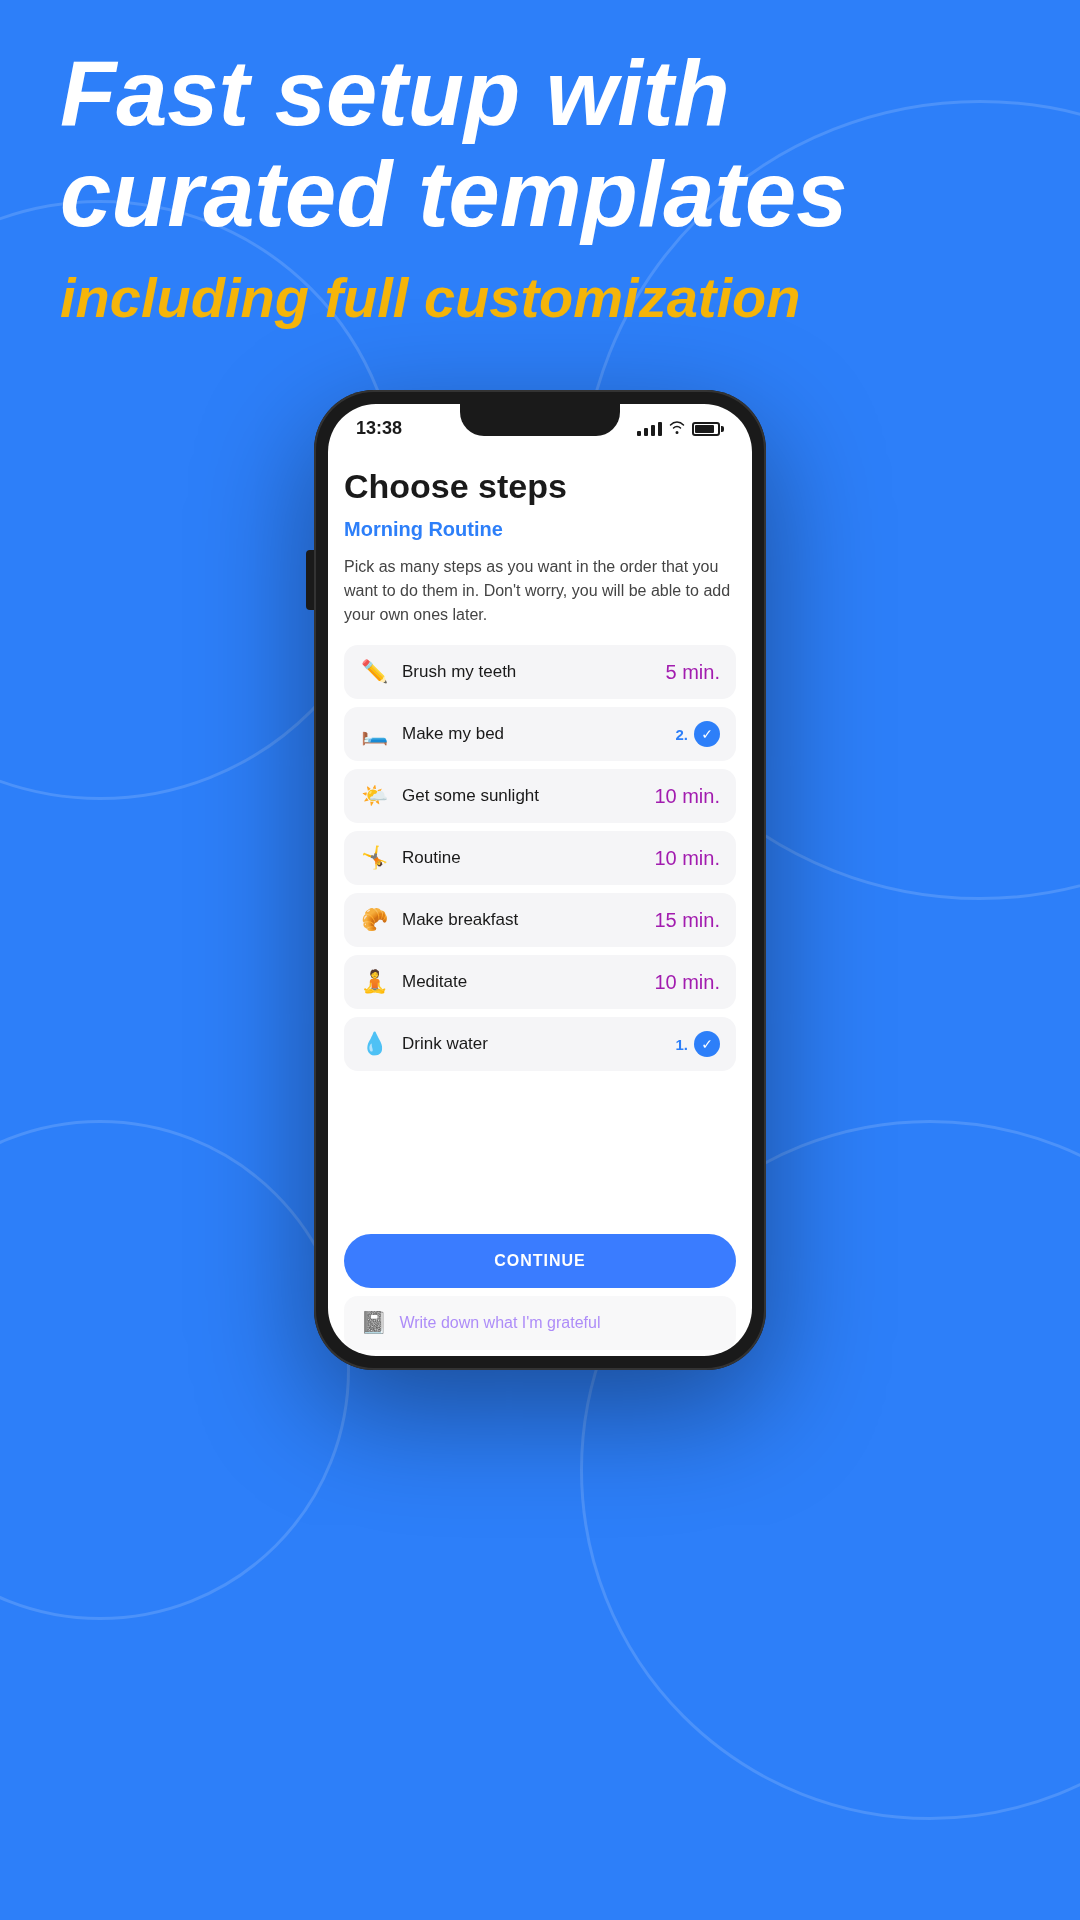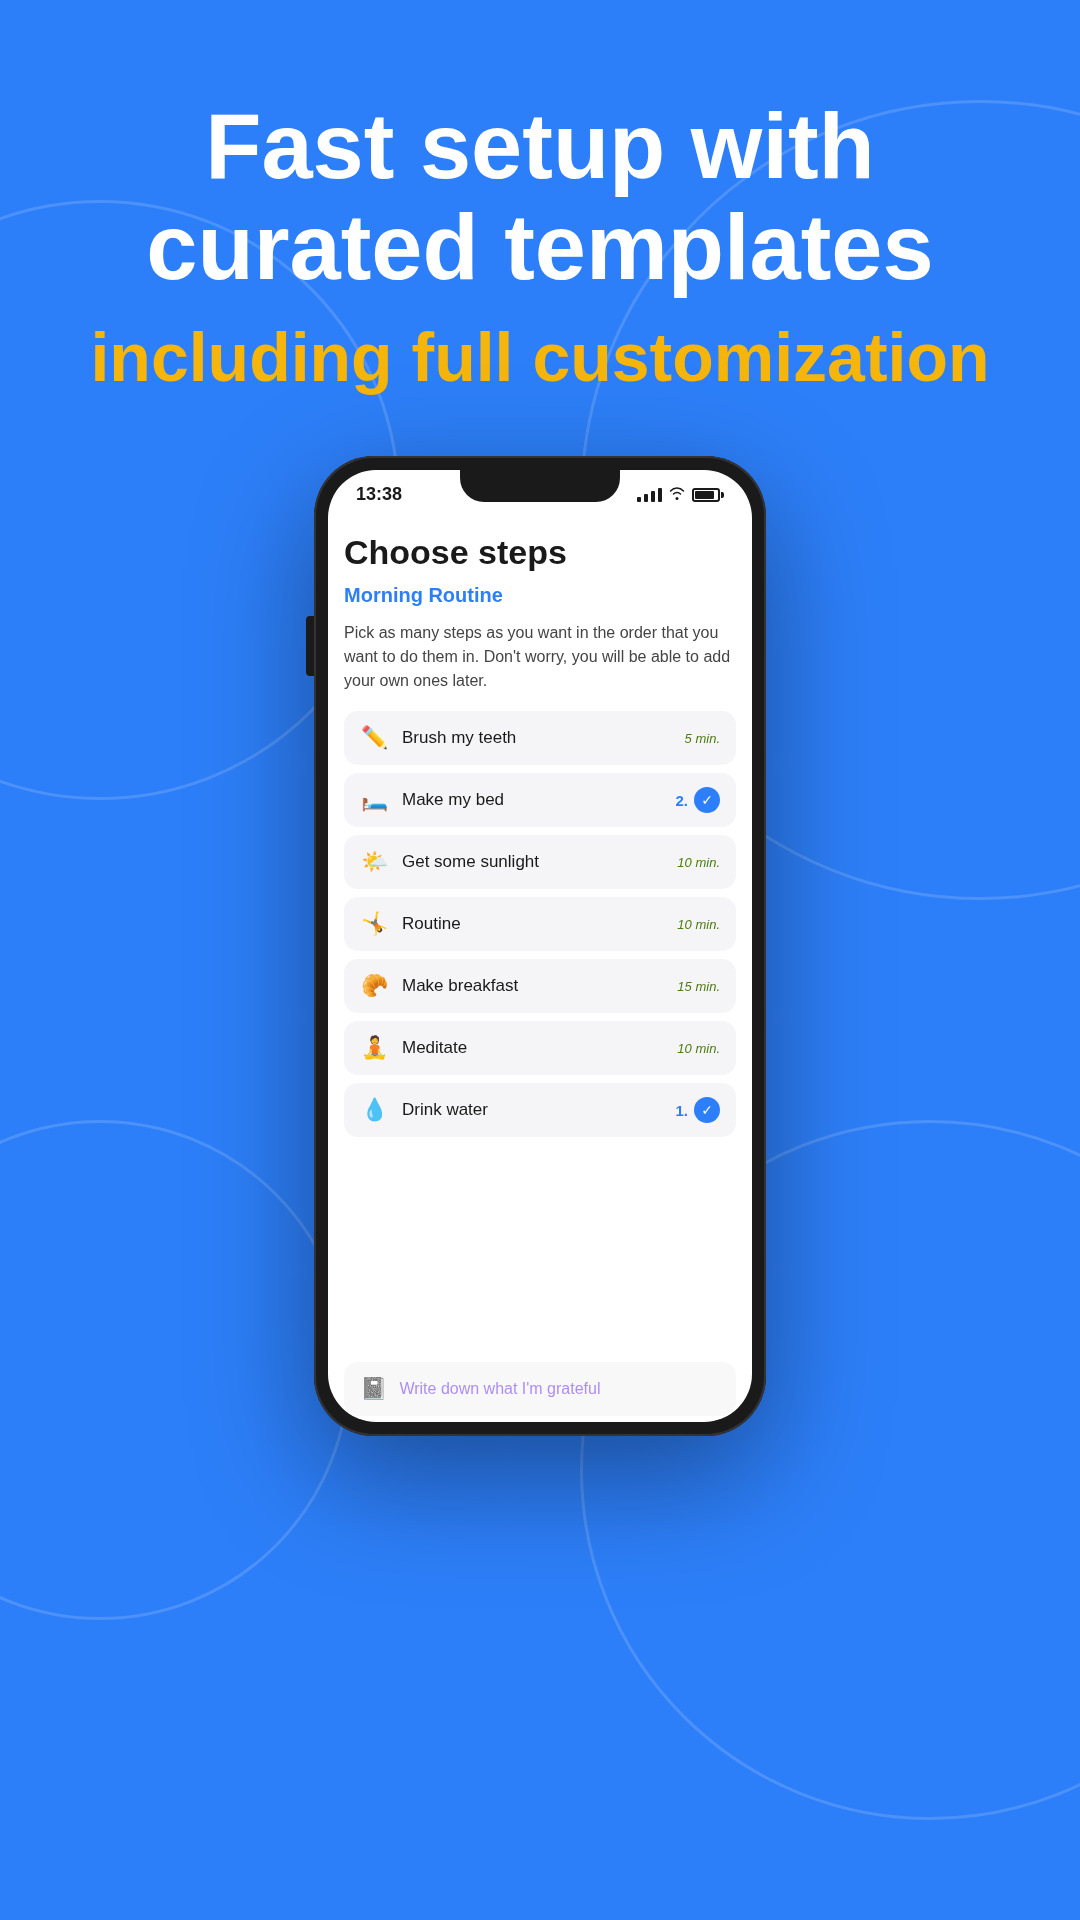--- a/index.html
+++ b/index.html
@@ -20,36 +20,36 @@
       border-radius: 50%;
       border: 3px solid rgba(255,255,255,0.15);
       pointer-events: none;
     }
     .swirl1 { width: 600px; height: 600px; top: 200px; left: -200px; }
     .swirl2 { width: 800px; height: 800px; top: 100px; right: -300px; }
     .swirl3 { width: 500px; height: 500px; bottom: 300px; left: -150px; }
     .swirl4 { width: 700px; height: 700px; bottom: 100px; right: -200px; }
 
     .header-text {
-      text-align: center;
-      padding: 96px 60px 40px;
+      padding: 43px 60px 40px;
       position: relative;
       z-index: 2;
+      font-style: italic;
     }
 
     .header-title {
       font-size: 92px;
       font-weight: 800;
       color: white;
       line-height: 1.1;
       margin-bottom: 20px;
     }
 
     .header-subtitle {
-      font-size: 68px;
+      font-size: 56px;
       font-weight: 700;
       color: #f5b50a;
     }
 
     
     .phone-container {
       display: flex;
       justify-content: center;
       align-items: flex-start;
       position: relative;
@@ -236,23 +236,22 @@
       color: #1a1a1a;
     }
 
     .step-right {
       display: flex;
       align-items: center;
       gap: 8px;
     }
 
     .step-duration {
-      font-size: 13px;
-      color: #4d7c0f;
-      font-style: italic;
+      font-size: 20px;
+      color: #a21caf;
     }
 
     .step-checked {
       display: flex;
       align-items: center;
       gap: 6px;
     }
 
     .step-order {
       font-size: 15px;
@@ -434,20 +433,21 @@
             <div class="step-right">
               <div class="step-checked">
                 <span class="step-order">1.</span>
                 <div class="check-circle">✓</div>
               </div>
             </div>
           </div>
 
         </div>
 
+        <div class="continue-btn">CONTINUE</div>
 
         <div class="partial-item">
           <span class="partial-emoji">📓</span>
           <span class="partial-text">Write down what I'm grateful</span>
         </div>
 
       </div>
     </div>
   </div>
 </div>

